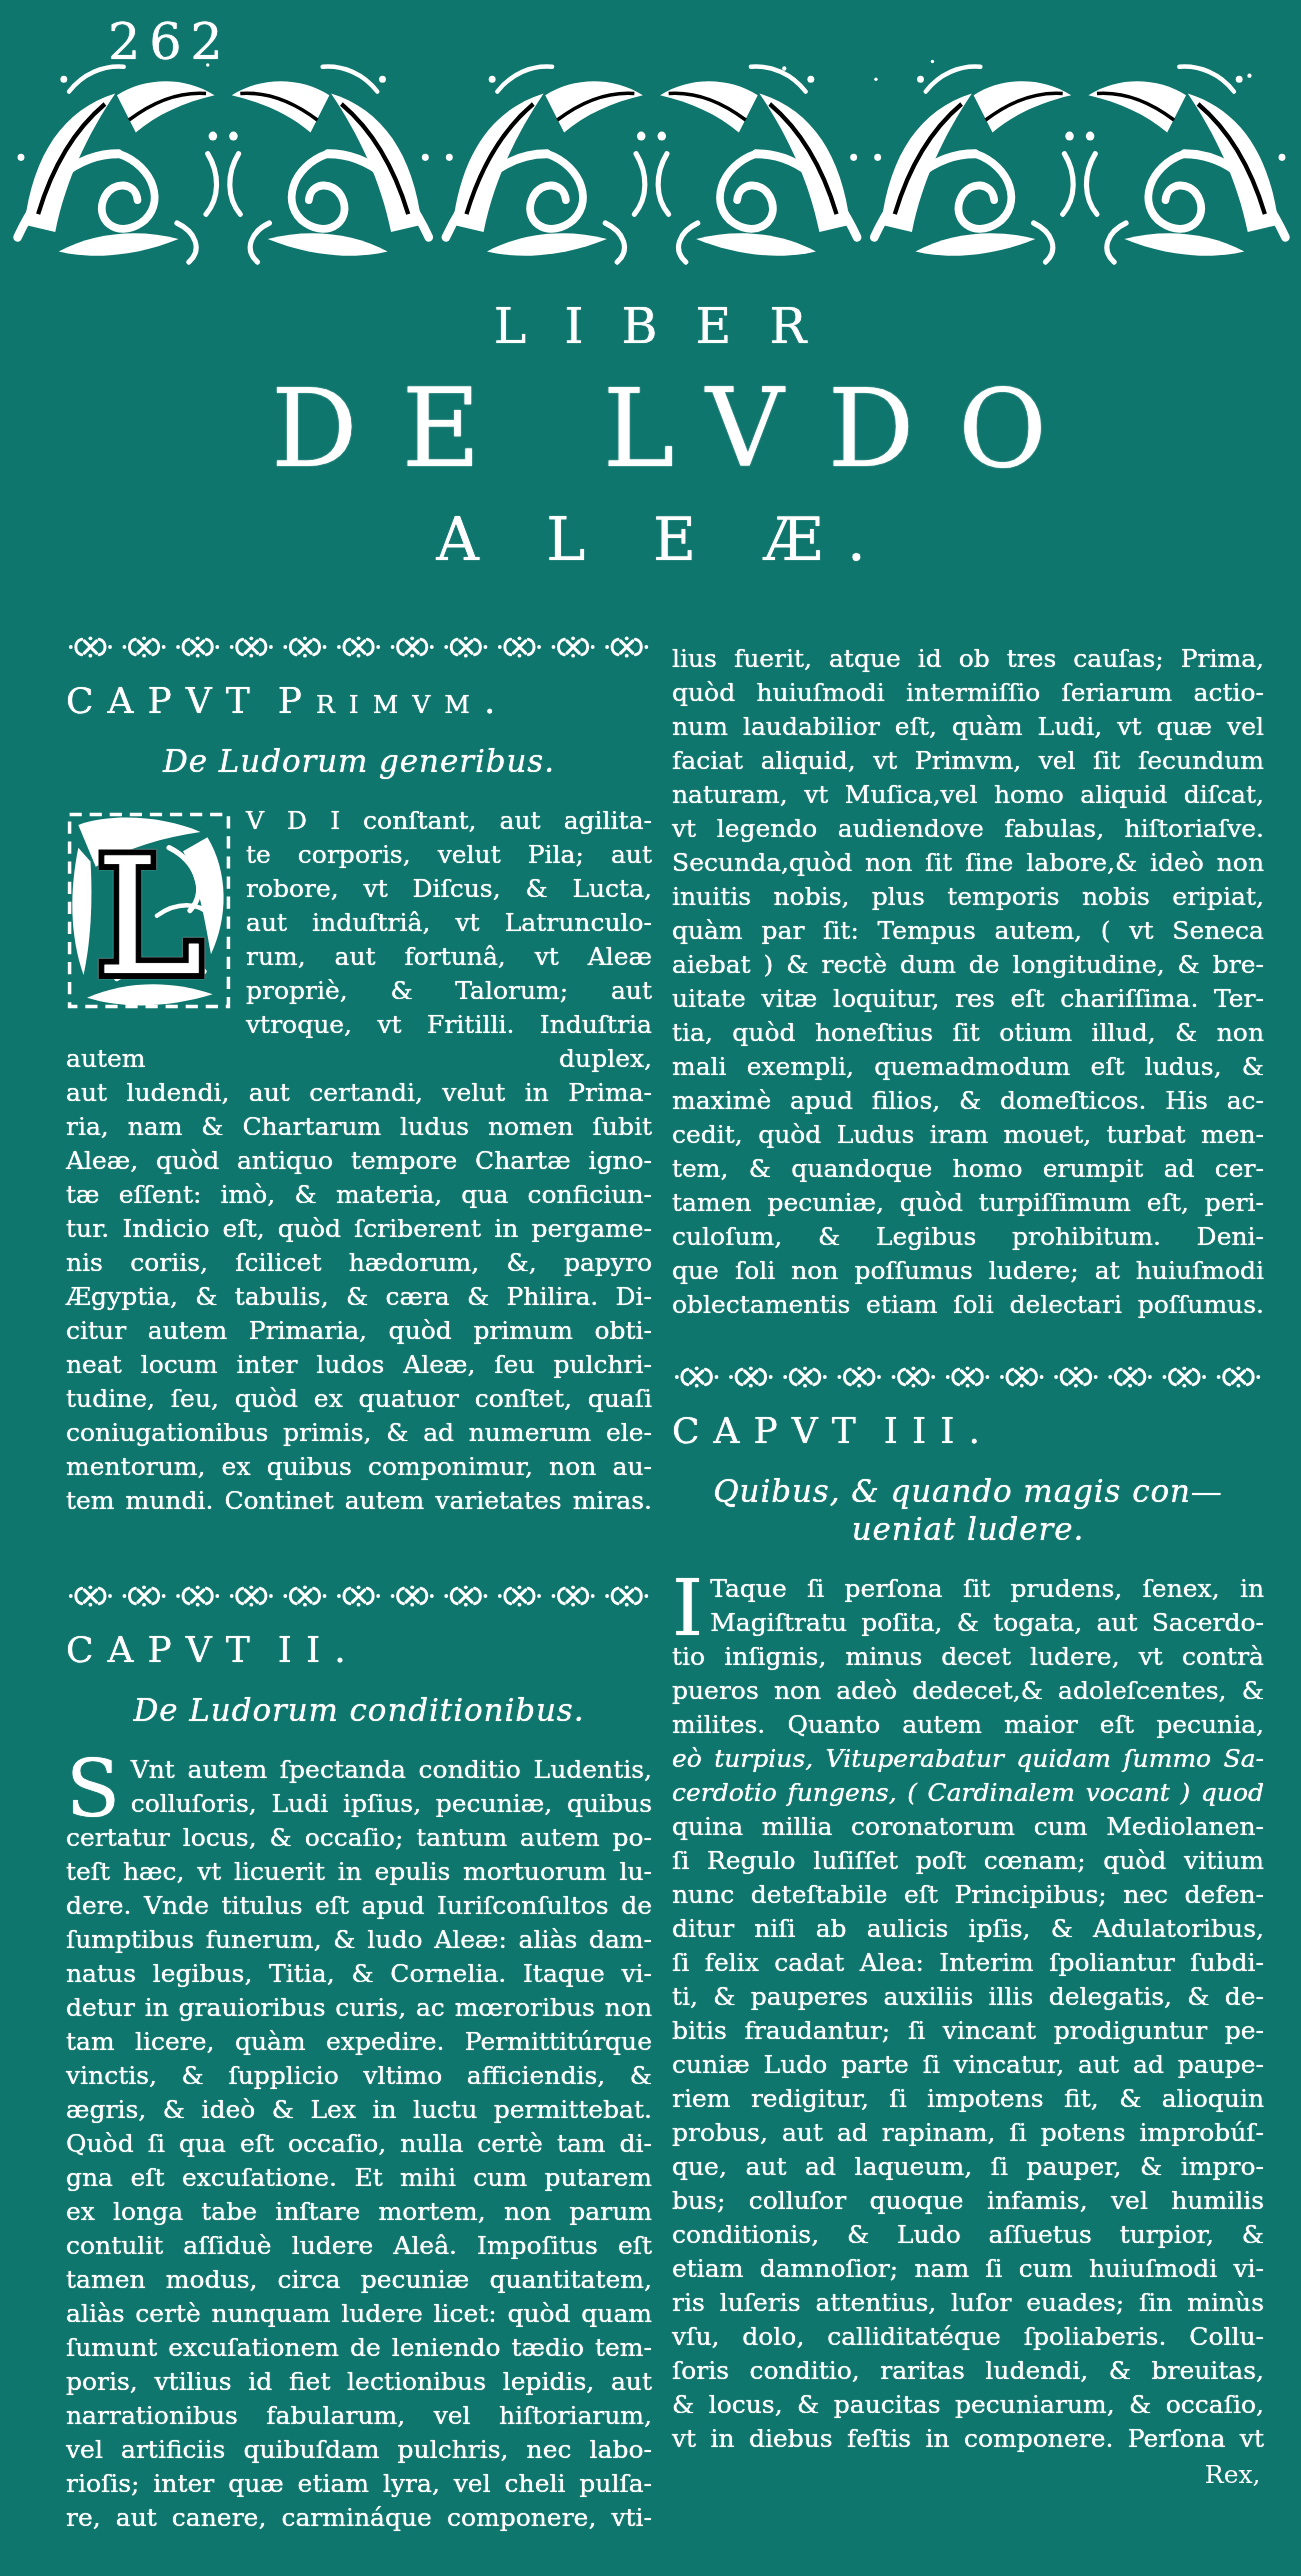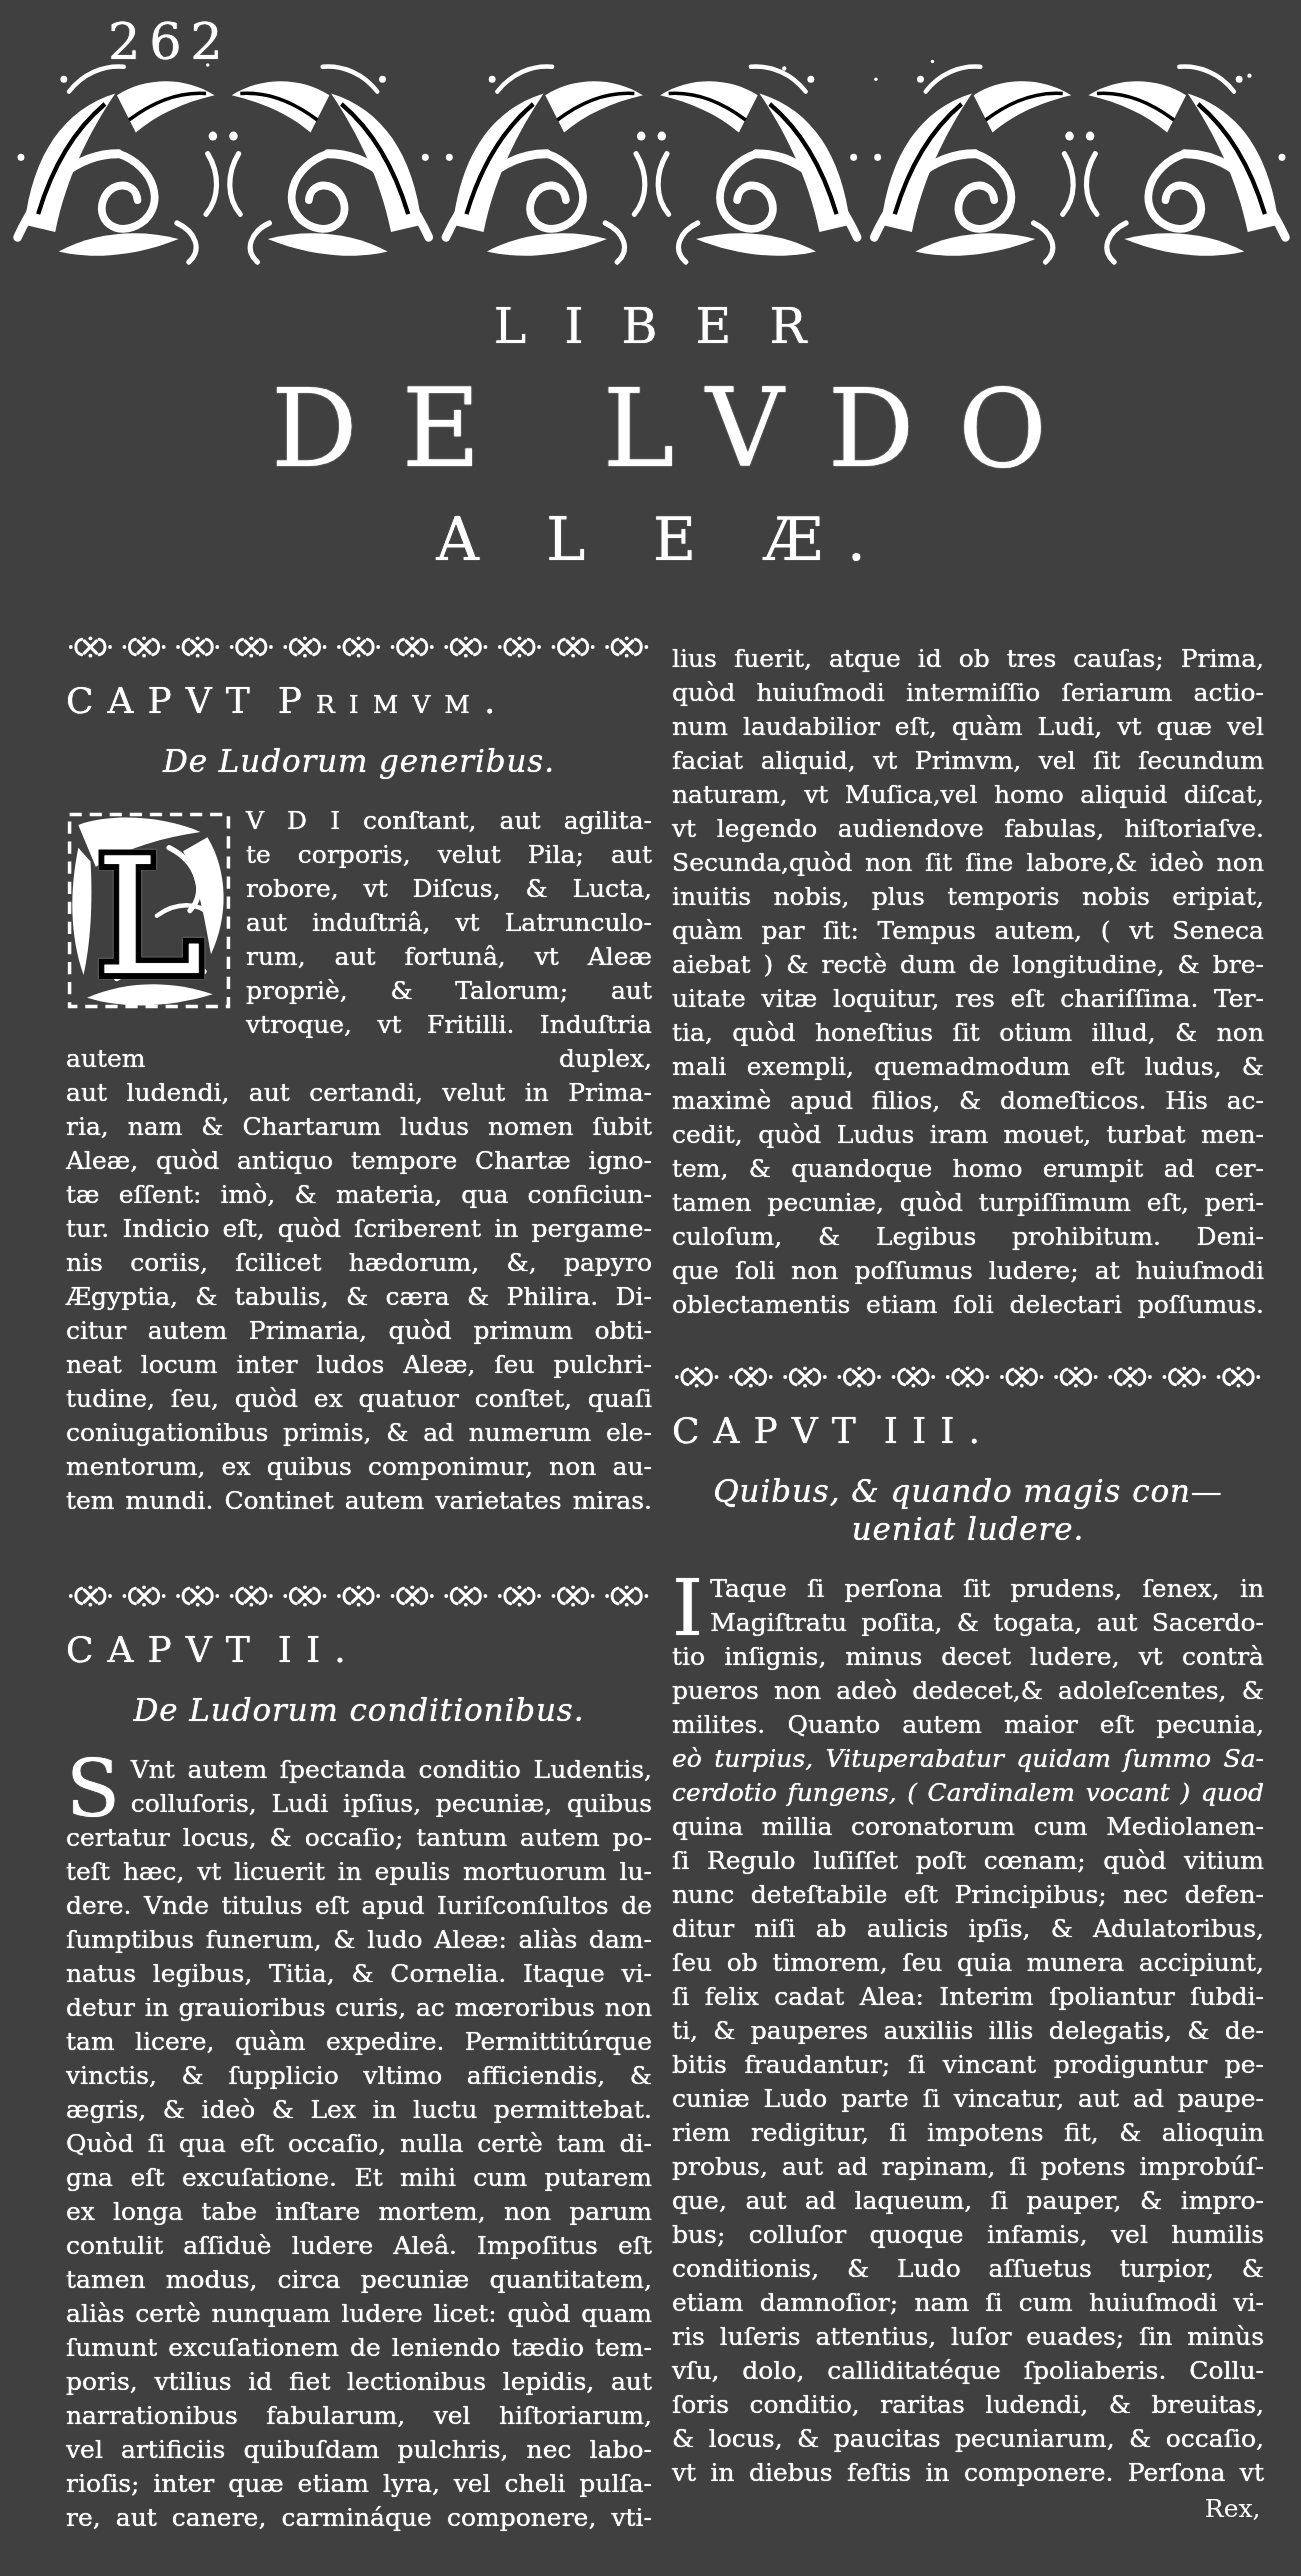--- a/index.html
+++ b/index.html
@@ -1,16 +1,16 @@
 <!DOCTYPE html>
 <html style="font-size:14px"><head>
 <meta charset="utf-8">
 <style>
   html,body{margin:0;padding:0;background:#000;}
-  #page{position:relative;width:1302px;height:2576px;background:#404040;color:#fff;
+  #page{position:relative;width:1302px;height:2576px;background:#0f766e;color:#fff;
         font-family:"DejaVu Serif",serif;overflow:hidden;}
   .pageno{position:absolute;left:108px;top:12.2px;font-size:51px;letter-spacing:8.7px;
           text-shadow:0 0 0.9px #fff;}
   .frieze{position:absolute;left:8.7px;top:49px;width:1285px;height:222px;}
   .titleblock{position:absolute;top:298px;left:0;width:100%;text-align:center;}
   .t1{font-size:49px;letter-spacing:38px;padding-left:36px;text-shadow:0 0 0.9px #fff;}
   .t2{font-size:108px;letter-spacing:44px;padding-left:60px;margin-top:10.5px;text-shadow:0 0 1.3px #fff;}
   .t3{font-size:59px;letter-spacing:24.4px;padding-left:24.4px;margin-top:14px;text-shadow:0 0 0.9px #fff;}
   .col{position:absolute;width:586px;font-size:25px;line-height:34px;}
   #leftcol{left:66px;top:634px;}
@@ -248,21 +248,20 @@
         <span class="line">Magiſtratu poſita, &amp; togata, aut Sacerdo-</span>
         <span class="line">tio inſignis, minus decet ludere, vt contrà</span>
         <span class="line">pueros non adeò dedecet,&amp; adoleſcentes, &amp;</span>
         <span class="line">milites. Quanto autem maior eſt pecunia,</span>
         <span class="line it">eò turpius, Vituperabatur quidam ſummo Sa-</span>
         <span class="line it">cerdotio fungens, ( Cardinalem vocant ) quod</span>
         <span class="line">quina millia coronatorum cum Mediolanen-</span>
         <span class="line">ſi Regulo luſiſſet poſt cœnam; quòd vitium</span>
         <span class="line">nunc deteſtabile eſt Principibus; nec defen-</span>
         <span class="line">ditur niſi ab aulicis ipſis, &amp; Adulatoribus,</span>
-        <span class="line">ſeu ob timorem, ſeu quia munera accipiunt,</span>
         <span class="line">ſi felix cadat Alea: Interim ſpoliantur ſubdi-</span>
         <span class="line">ti, &amp; pauperes auxiliis illis delegatis, &amp; de-</span>
         <span class="line">bitis fraudantur; ſi vincant prodiguntur pe-</span>
         <span class="line">cuniæ Ludo parte ſi vincatur, aut ad paupe-</span>
         <span class="line">riem redigitur, ſi impotens fit, &amp; alioquin</span>
         <span class="line">probus, aut ad rapinam, ſi potens improbúſ-</span>
         <span class="line">que, aut ad laqueum, ſi pauper, &amp; impro-</span>
         <span class="line">bus; colluſor quoque infamis, vel humilis</span>
         <span class="line">conditionis, &amp; Ludo aſſuetus turpior, &amp;</span>
         <span class="line">etiam damnoſior; nam ſi cum huiuſmodi vi-</span>

